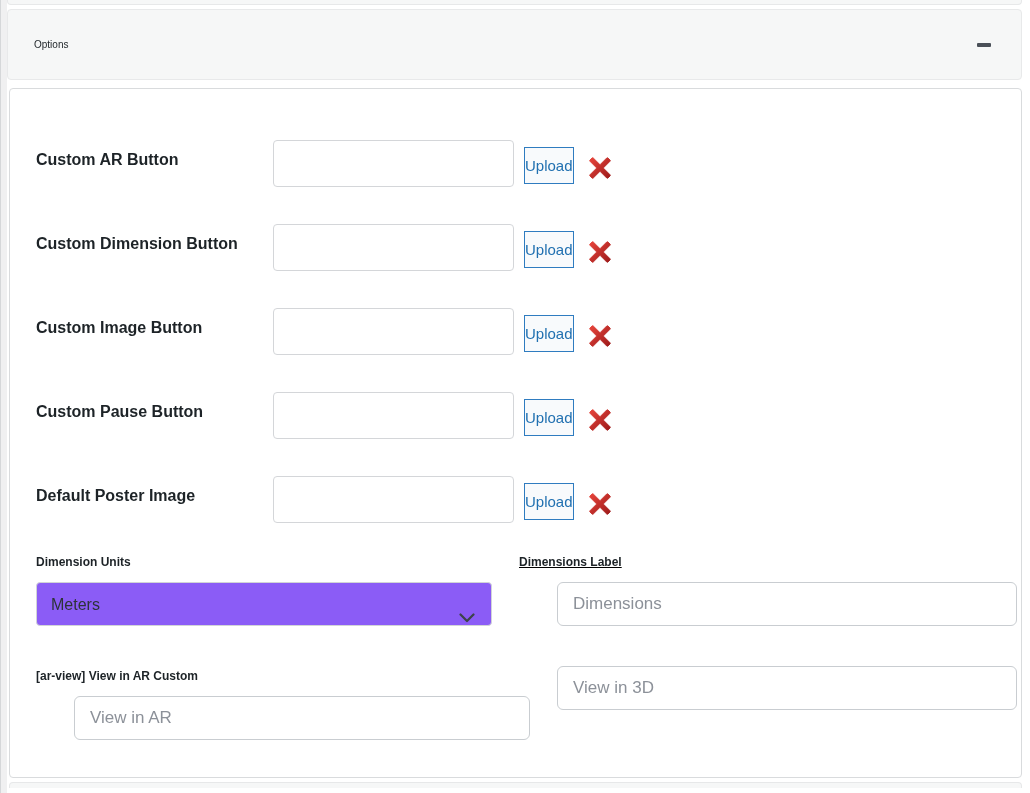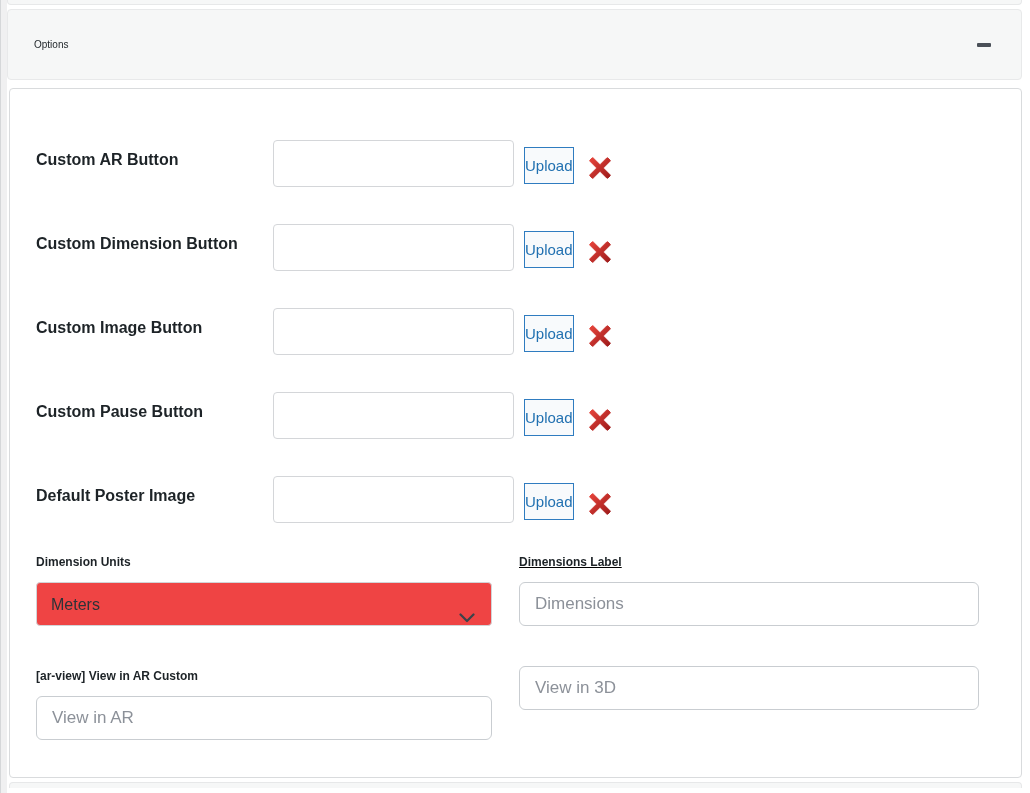--- a/index.html
+++ b/index.html
@@ -79,32 +79,32 @@
   .grid2.second { margin-top: 40px; }
   .col-a { width: 456px; flex: none; }
   .col-b { width: 460px; flex: none; text-decoration: underline; }
   .col-label {
     display: block; font-size: 12px; font-weight: 700; color: #1d2327;
     line-height: 20px; margin-bottom: 10px;
   }
   .select-wrap { position: relative; width: 100%; height: 44px; }
   .units-select {
     width: 100%; height: 44px; appearance: none; -webkit-appearance: none;
-    border: 1px solid #d2d4d7; border-radius: 4px; background: #ef4444;
+    border: 1px solid #d2d4d7; border-radius: 4px; background: #8b5cf6;
     font-family: "Liberation Sans", sans-serif; font-size: 16px; color: #2c3338;
     padding: 0 40px 0 14px; outline: none; cursor: pointer;
   }
   .select-chevron {
     position: absolute; right: 17px; top: 17px; pointer-events: none;
   }
   .text-input {
     width: 100%; height: 44px;
     border: 1px solid #c9cdd1; border-radius: 6px; background: #fff;
     font-family: "Liberation Sans", sans-serif; font-size: 17px; color: #2c3338;
-    padding: 0 15px; outline: none;
+    padding: 0 15px; outline: none; margin-left: 38px;
   }
   .text-input::placeholder { color: #8c9199; opacity: 1; }
 </style>
 </head>
 <body>
 
 <svg width="0" height="0" style="position:absolute" aria-hidden="true">
   <defs>
     <linearGradient id="xgrad" x1="0" y1="0" x2="1" y2="1">
       <stop offset="0" stop-color="#e8453c"></stop>

